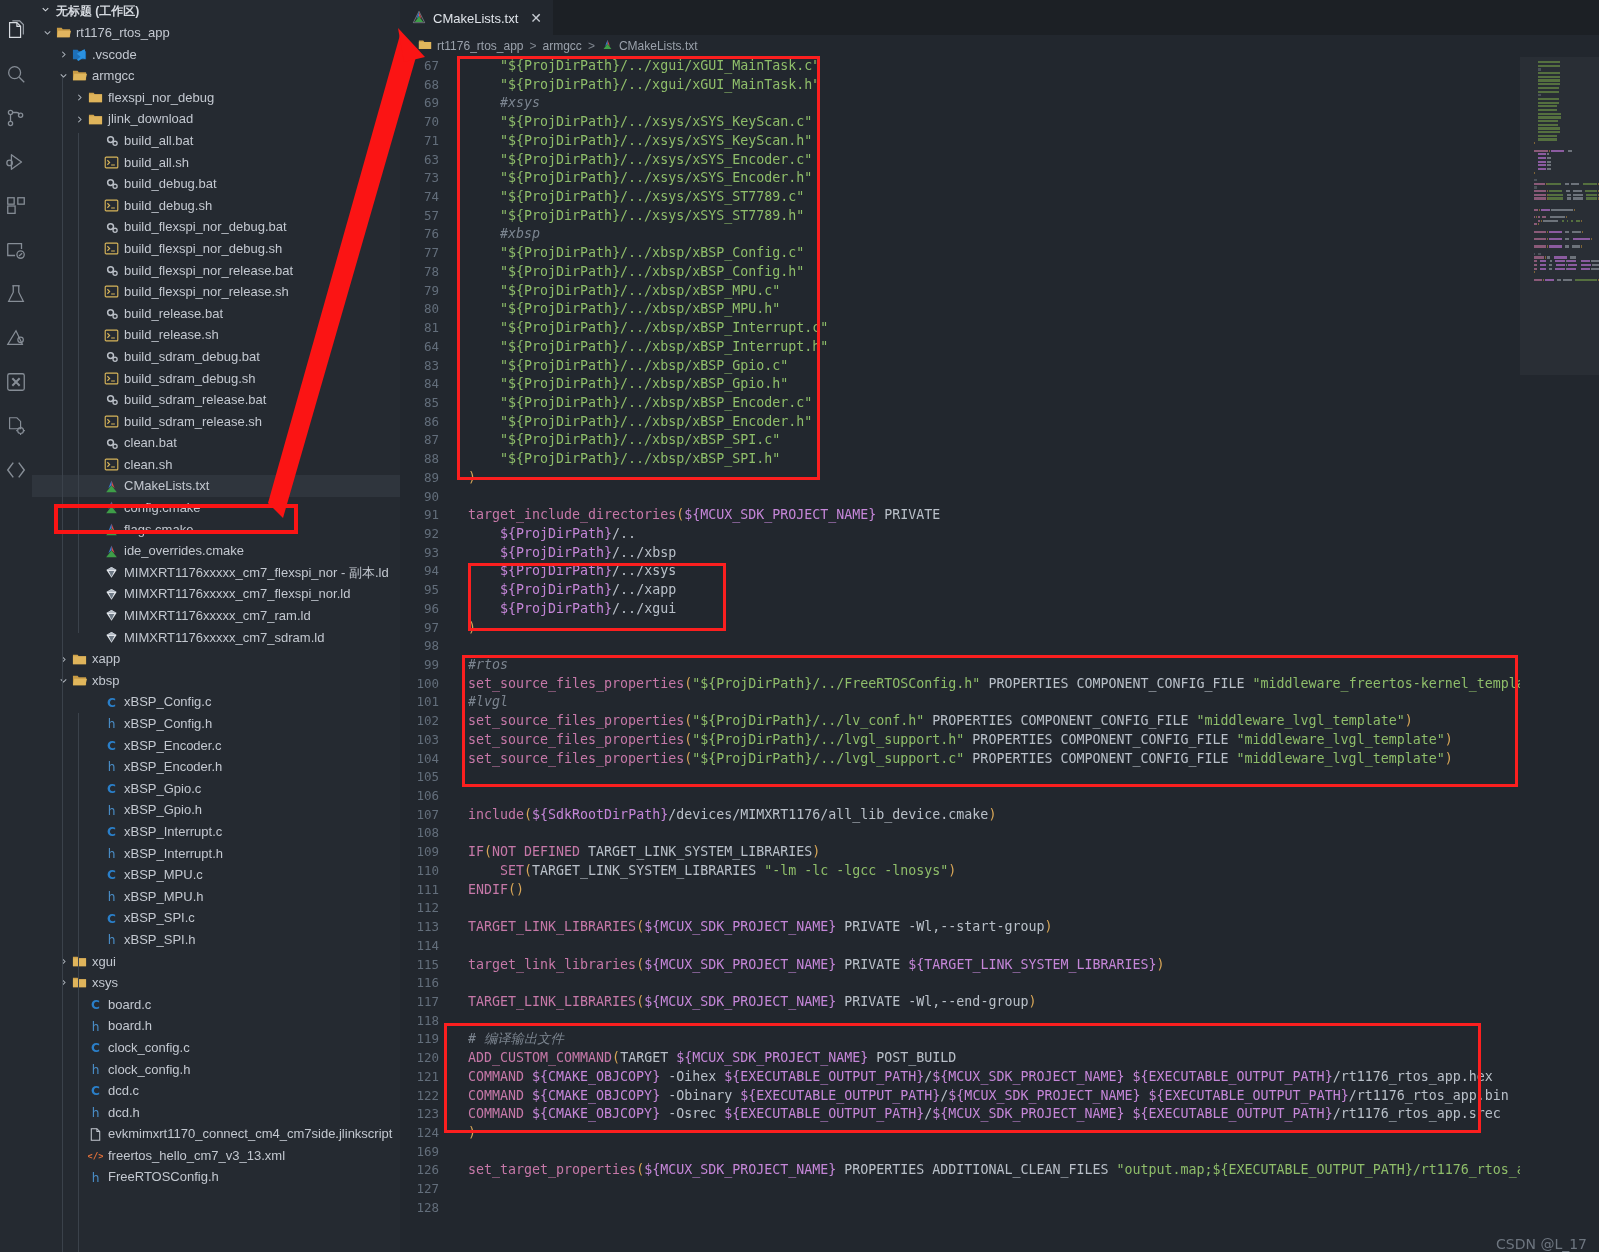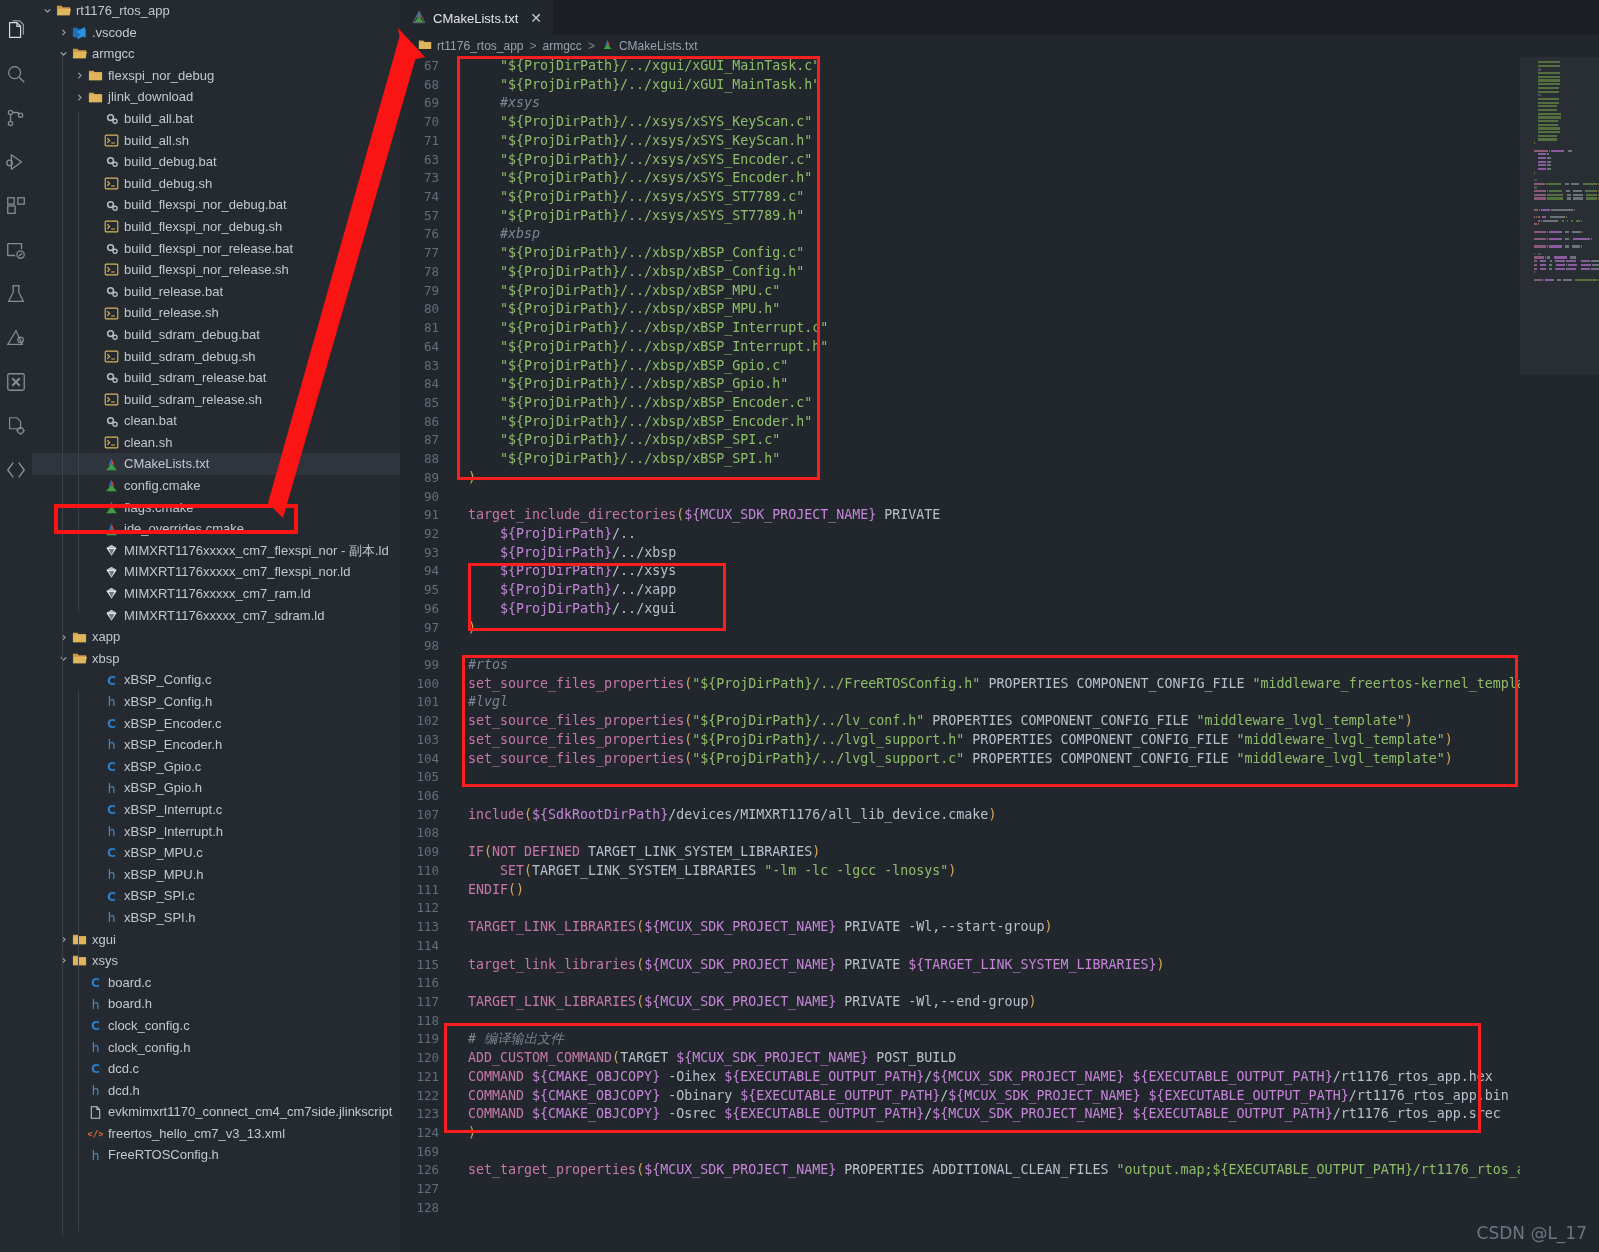--- a/index.html
+++ b/index.html
@@ -94,22 +94,22 @@
   .mm-slider { position: absolute; left: 0; top: 0; width: 79px; height: 318px; background: rgba(255,255,255,0.035); }
 
   
   .redbox { position: absolute; border: 3px solid #fc1f1f; pointer-events: none; }
   .redbox-sb { position: absolute; border: 4px solid #fb1414; pointer-events: none; }
 
   
   .arrow { position: absolute; left: 0; top: 0; pointer-events: none; }
 
   .watermark {
-    position: absolute; right: 12px; bottom: 9px;
-    color: #6e7680; font-size: 17px; font-family: "DejaVu Sans", sans-serif;
+    position: absolute; right: 12px; bottom: 0;
+    color: #6e7680; font-size: 14px; font-family: "DejaVu Sans", sans-serif;
   }
 </style>
 </head>
 <body>
 
 <div id="app">
 
   <div class="activity-bar">
     <div class="act-item">
       <svg width="22" height="22" viewBox="0 0 24 24" fill="none" stroke="#d7dbe0" stroke-width="1.3">
@@ -179,20 +179,28 @@
       </svg>
     </div>
     <div class="act-item">
       <svg width="22" height="22" viewBox="0 0 24 24" fill="none" stroke="#868d96" stroke-width="1.6">
         <path d="M9 4L3 12l6 8M15 4l6 8-6 8"></path>
       </svg>
     </div>
   </div>
 
   <div class="side-bar">
+    <div class="ws-root">
+      <span>
+        <svg width="11" height="11" viewBox="0 0 16 16" fill="none" stroke="#d5d9df" stroke-width="1.5">
+            <path d="M4 6l4 4 4-4"></path>
+          </svg>
+      </span>
+      <span>无标题 (工作区)</span>
+    </div>
     <div class="tree" id="tree">
         <div class="row">
           <span class="chev" style="margin-left: 8px;">
             <svg width="11" height="11" viewBox="0 0 16 16" fill="none" stroke="#b0b6be" stroke-width="1.5">
               <path d="M4 6.2l4 4 4-4"></path>
             </svg>
           </span>
           <span class="ficon">
             <svg width="15" height="15" viewBox="0 0 16 16">
               <path d="M1 3h5l1.2 1.5H15V13H1z" fill="#c79a44"></path>

